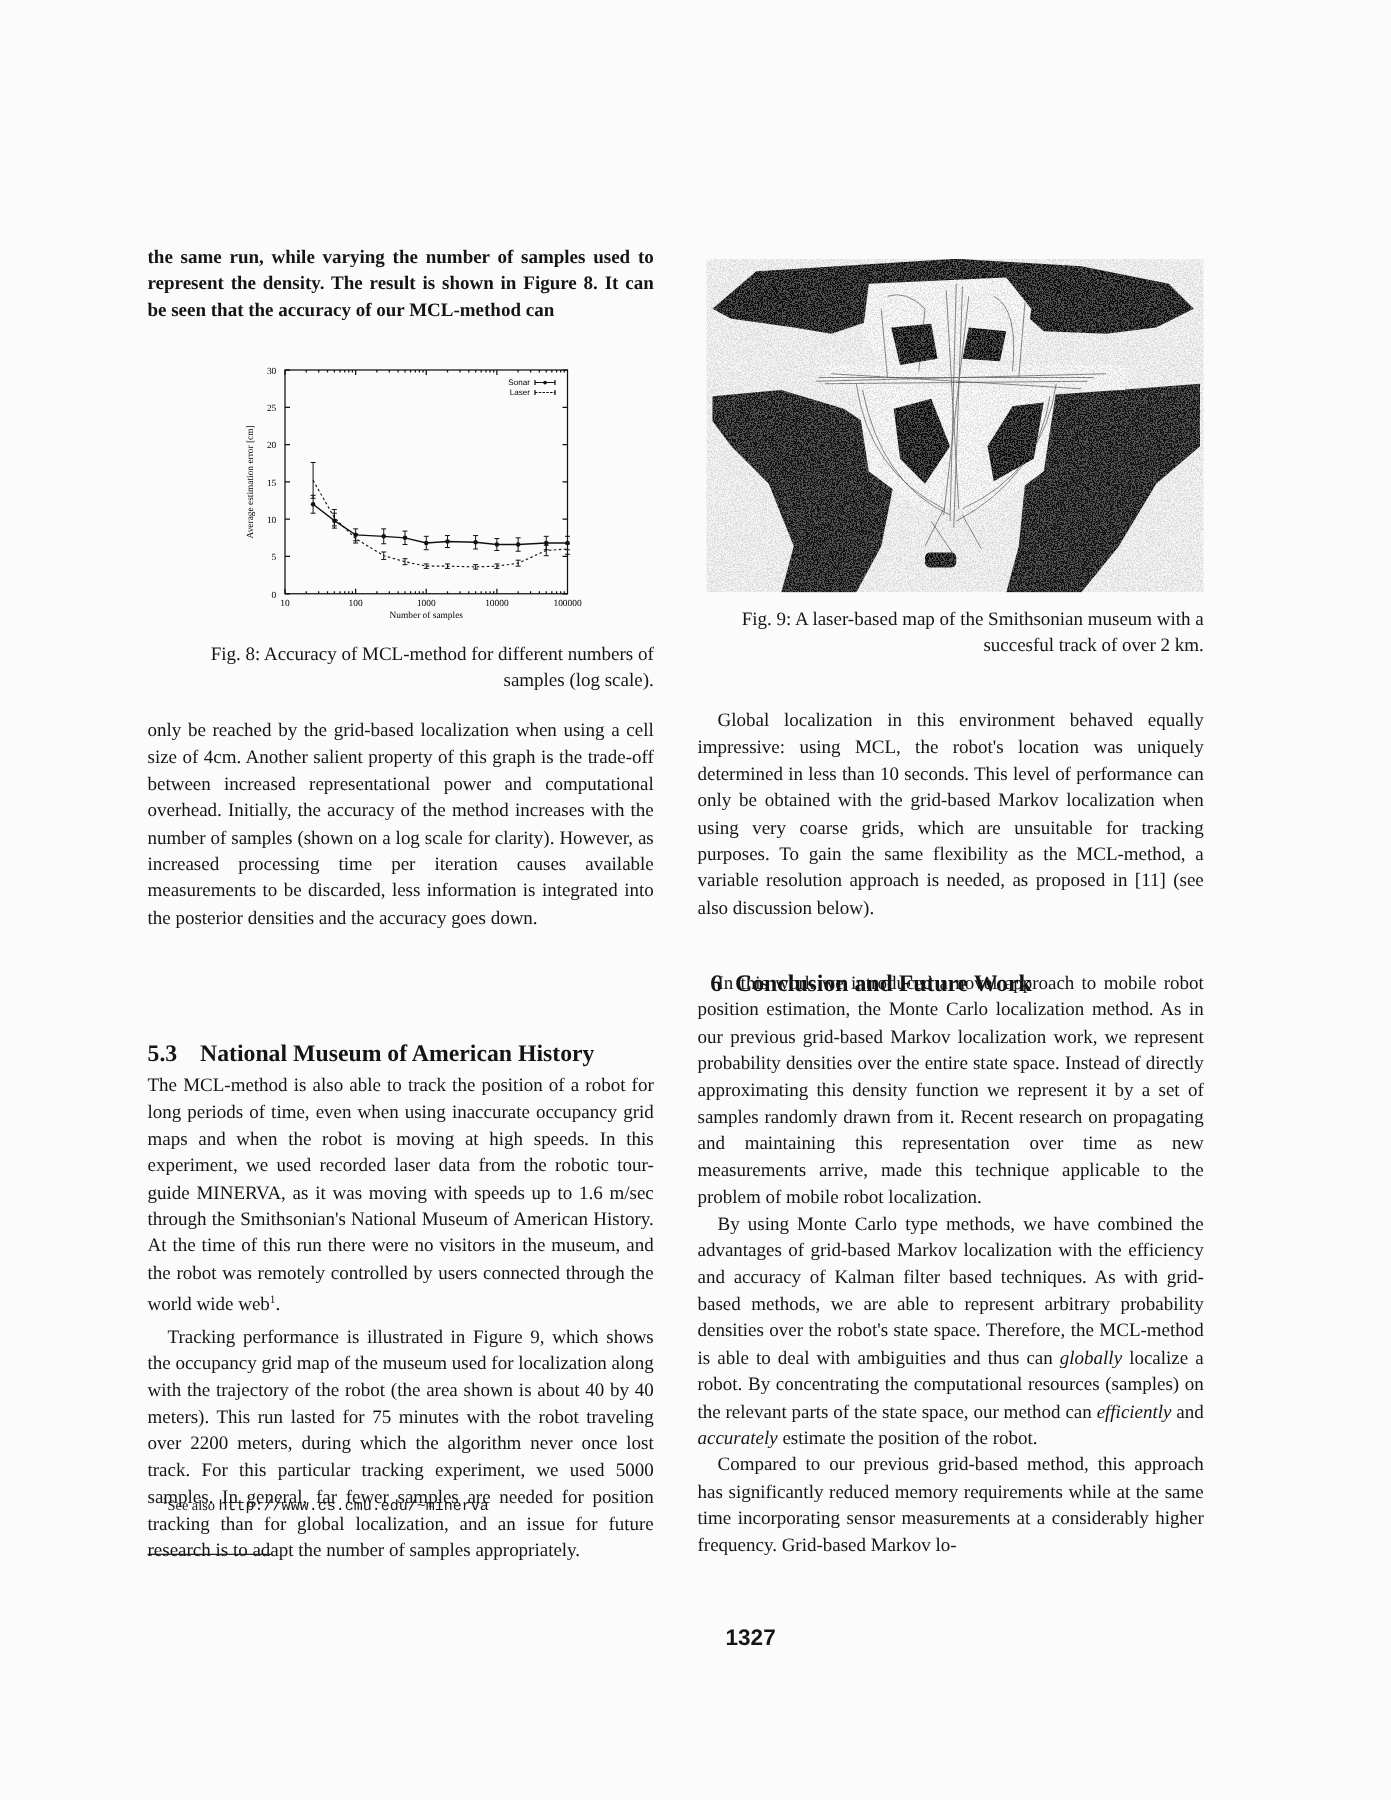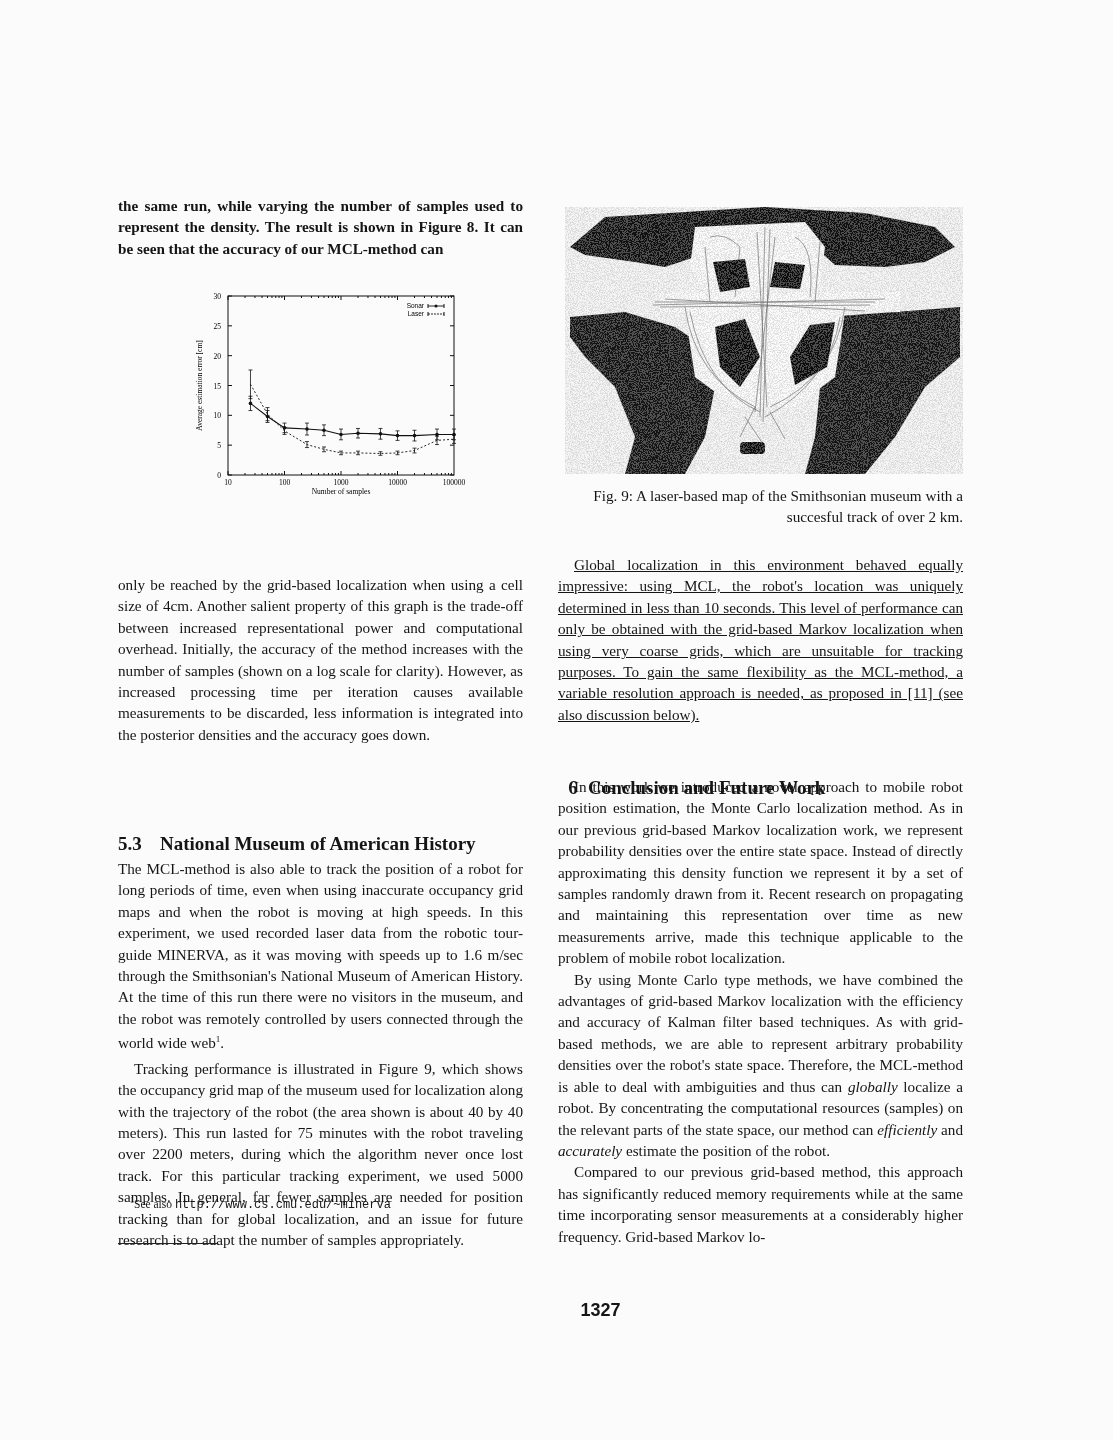--- a/index.html
+++ b/index.html
@@ -229,20 +229,21 @@
         <line x1="248" y1="14" x2="248" y2="18" stroke="#111"></line>
         <line x1="264" y1="14" x2="264" y2="18" stroke="#111"></line>
         <circle cx="256" cy="16" r="1.5" fill="#111"></circle>
         <text x="244" y="26" font-size="6.5" text-anchor="end" font-family="&quot;Liberation Sans&quot;, sans-serif">Laser</text>
         <line x1="248" y1="24" x2="264" y2="24" stroke="#111" stroke-width="0.9" stroke-dasharray="2,1"></line>
         <line x1="248" y1="22" x2="248" y2="26" stroke="#111"></line>
         <line x1="264" y1="22" x2="264" y2="26" stroke="#111"></line>
       </svg>
   </div>
 
+  <div class="caption" style="left:118px; top:513px; width:405px;">Fig. 8: Accuracy of MCL-method for different numbers of samples (log scale).</div>
 
   <div class="col left" style="top:574px;">
     <p>only be reached by the grid-based localization when using a cell size of 4cm. Another salient property of this graph is the trade-off between increased representational power and computational overhead. Initially, the accuracy of the method increases with the number of samples (shown on a log scale for clarity). However, as increased processing time per iteration causes available measurements to be discarded, less information is integrated into the posterior densities and the accuracy goes down.</p>
   </div>
 
   <h2 style="left:118px; top:833px;">
     <span class="num">5.3</span><span>National Museum of American History</span>
   </h2>
 
   <div class="col left" style="top:858px;">
@@ -288,21 +289,21 @@
         <path d="M120 100 Q130 170 190 200 M280 100 Q270 170 205 200 M125 105 Q140 180 195 205 M275 110 Q265 175 200 210"></path>
         <path d="M145 30 Q160 25 175 40 L170 90 M230 30 Q250 40 245 90 M140 40 L145 95 M255 35 L250 95"></path>
         <path d="M190 200 L175 230 M205 205 L220 232 M180 210 L200 240"></path>
       </g>
       <rect width="398" height="267" filter="url(#grain)"></rect>
     </svg>
   </div>
 
   <div class="caption" style="left:558px; top:485px; width:405px;">Fig. 9: A laser-based map of the Smithsonian museum with a succesful track of over 2 km.</div>
 
-  <div class="col right" style="top:554px;text-decoration:underline;">
+  <div class="col right" style="top:566px;">
     <p class="ind">Global localization in this environment behaved equally impressive: using MCL, the robot's location was uniquely determined in less than 10 seconds. This level of performance can only be obtained with the grid-based Markov localization when using very coarse grids, which are unsuitable for tracking purposes. To gain the same flexibility as the MCL-method, a variable resolution approach is needed, as proposed in [11] (see also discussion below).</p>
   </div>
 
   <h2 style="left:558px; top:777px;text-align:center;">
     <span class="num" style="width:30px;">6</span><span>Conclusion and Future Work</span>
   </h2>
 
   <div class="col right" style="top:776px;">
     <p class="ind">In this work we introduced a novel approach to mobile robot position estimation, the Monte Carlo localization method. As in our previous grid-based Markov localization work, we represent probability densities over the entire state space. Instead of directly approximating this density function we represent it by a set of samples randomly drawn from it. Recent research on propagating and maintaining this representation over time as new measurements arrive, made this technique applicable to the problem of mobile robot localization.</p>
     <p class="ind"><span>By using Monte Carlo type methods, we have combined the advantages of grid-based Markov localization with the efficiency and accuracy of Kalman filter based techniques. As with grid-based methods, we are able to represent arbitrary probability densities over the robot's state space. Therefore, the MCL-method is able to deal with ambiguities and thus can </span><em>globally</em><span> localize a robot. By concentrating the computational resources (samples) on the relevant parts of the state space, our method can </span><em>efficiently</em><span> and </span><em>accurately</em><span> estimate the position of the robot.</span></p>

